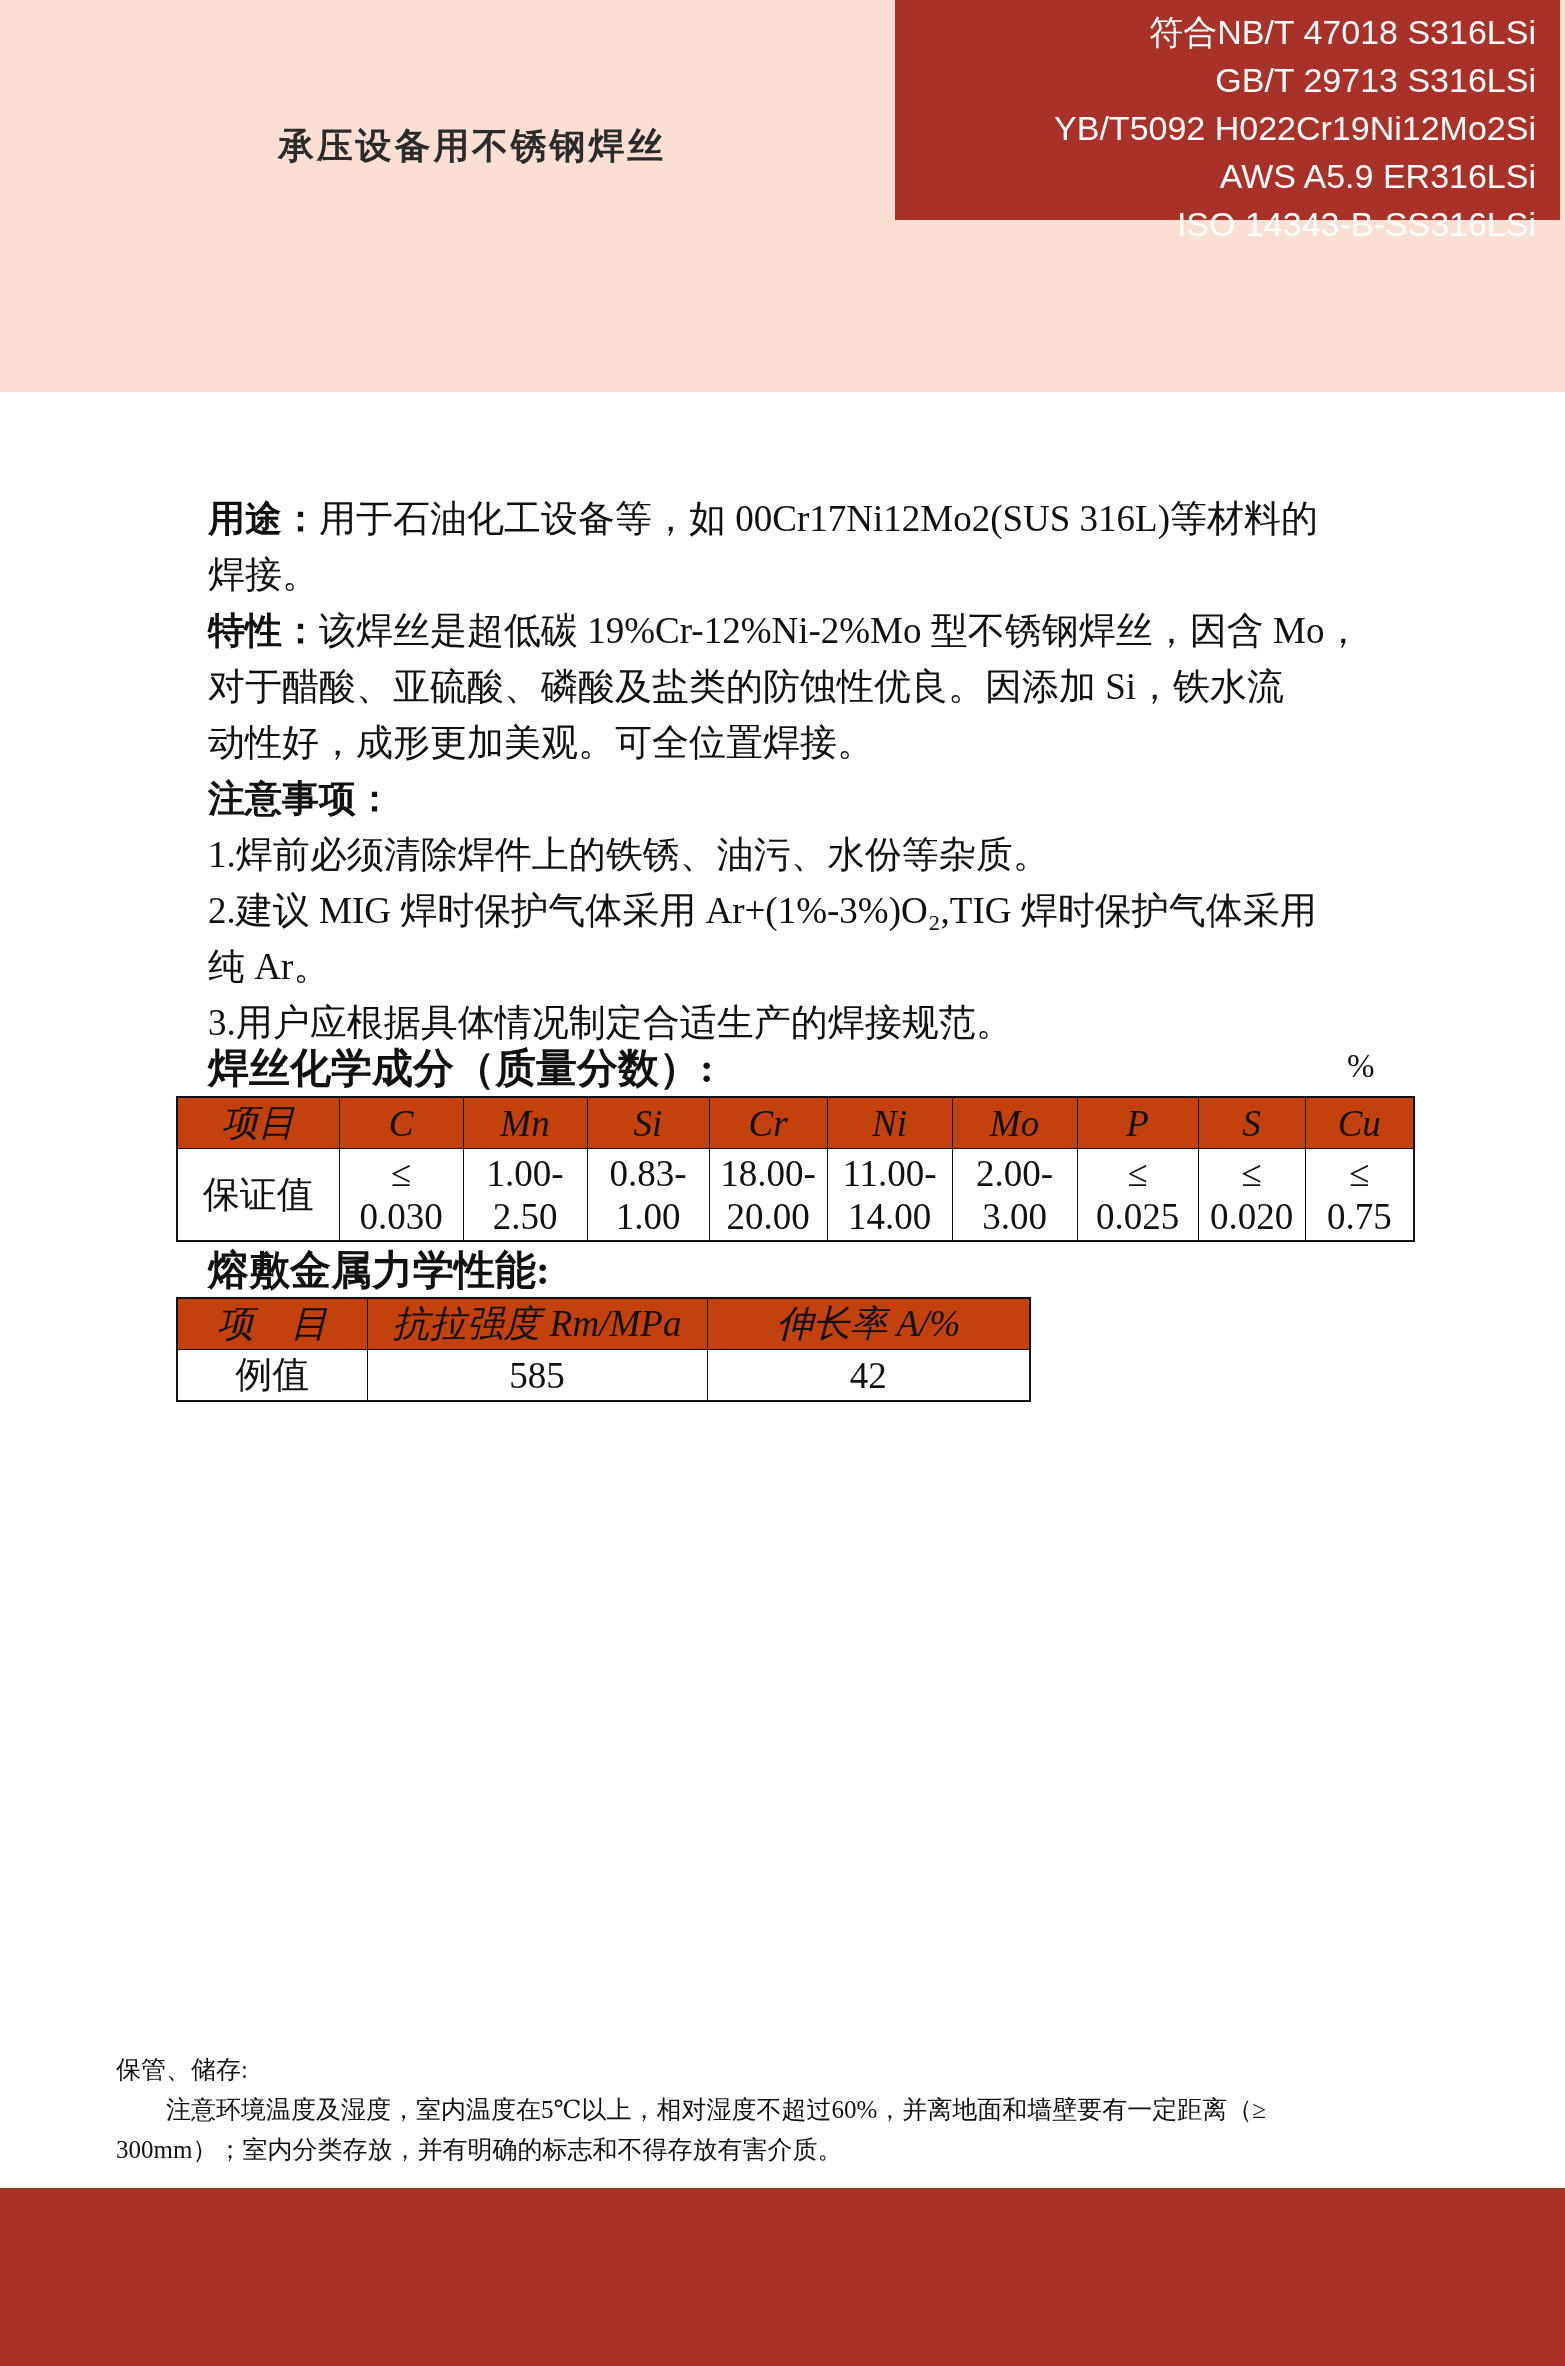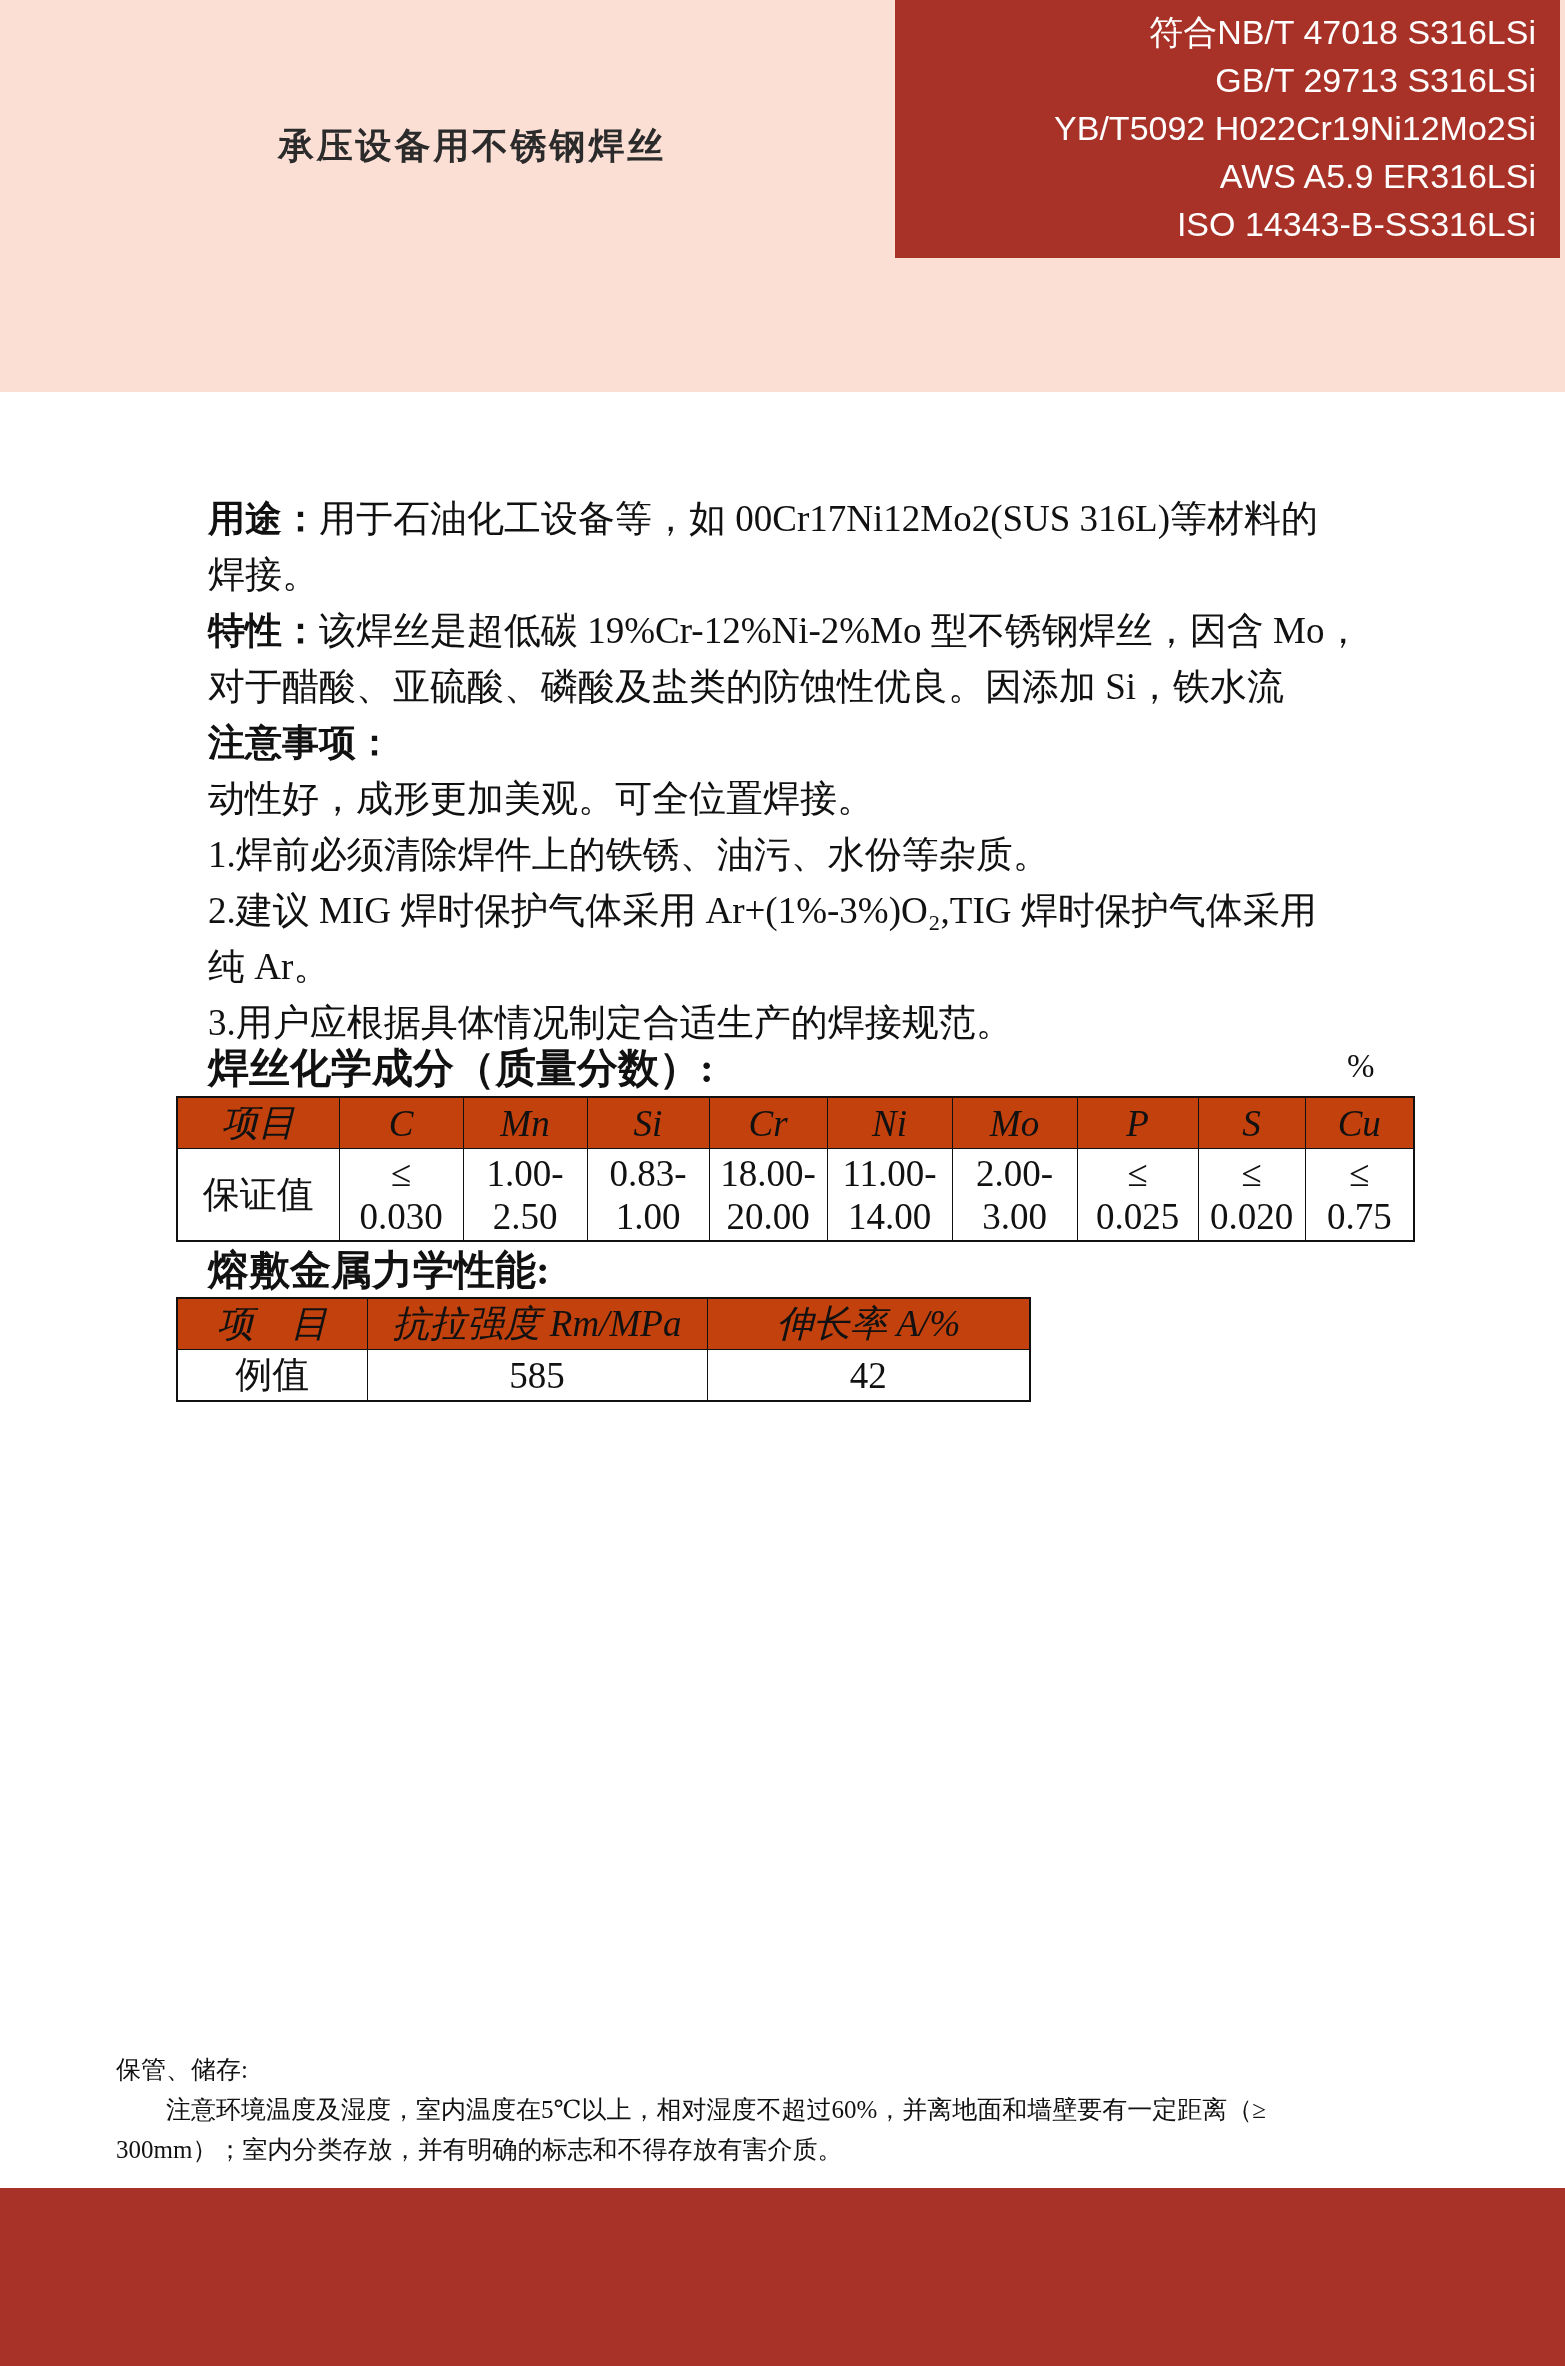--- a/index.html
+++ b/index.html
@@ -15,21 +15,21 @@
     position:absolute;left:0;top:0;width:1566px;height:392px;
     background:#fbdfd4;
   }
   .doc-title{
     position:absolute;left:278px;top:122px;
     font-family:"Liberation Sans","DejaVu Sans",sans-serif;
     font-weight:700;font-size:36px;letter-spacing:2.8px;color:#2b2b2b;
     white-space:nowrap;
   }
   .std-box{
-    position:absolute;left:895px;top:0;width:665px;height:258px;
+    position:absolute;left:895px;top:0;width:665px;height:220px;
     background:#a83228;box-sizing:border-box;
     padding:8.3px 24px 0 0;
     text-align:right;
   }
   .std-line{
     font-family:"Liberation Sans","DejaVu Sans",sans-serif;
     font-size:34px;line-height:48px;color:#ffffff;white-space:nowrap;
   }
   .body-text{
     position:absolute;left:170px;top:491px;width:1243px;
@@ -84,22 +84,22 @@
     <div class="std-line">YB/T5092  H022Cr19Ni12Mo2Si</div>
     <div class="std-line">AWS A5.9 ER316LSi</div>
     <div class="std-line">ISO 14343-B-SS316LSi</div>
   </div>
 
   <div class="body-text">
     <div class="bline"><b class="lead">用途：</b><span>用于石油化工设备等，如 00Cr17Ni12Mo2(SUS 316L)等材料的</span></div>
     <div class="bline"><span>焊接。</span></div>
     <div class="bline"><b class="lead">特性：</b><span>该焊丝是超低碳 19%Cr-12%Ni-2%Mo 型不锈钢焊丝，因含 Mo，</span></div>
     <div class="bline"><span>对于醋酸、亚硫酸、磷酸及盐类的防蚀性优良。因添加 Si，铁水流</span></div>
+    <div class="bline"><span>动性好，成形更加美观。可全位置焊接。</span></div>
     <div class="bline"><b class="lead">注意事项：</b></div>
-    <div class="bline"><span>动性好，成形更加美观。可全位置焊接。</span></div>
     <div class="bline"><span>1.焊前必须清除焊件上的铁锈、油污、水份等杂质。</span></div>
     <div class="bline"><span>2.建议 MIG 焊时保护气体采用 Ar+(1%-3%)O₂,TIG 焊时保护气体采用</span></div>
     <div class="bline"><span>纯 Ar。</span></div>
     <div class="bline"><span>3.用户应根据具体情况制定合适生产的焊接规范。</span></div>
   </div>
 
   <div class="sec-heading chem-heading">焊丝化学成分（质量分数）:</div>
   <div class="percent">%</div>
 
   <table class="tbl chem-table">

